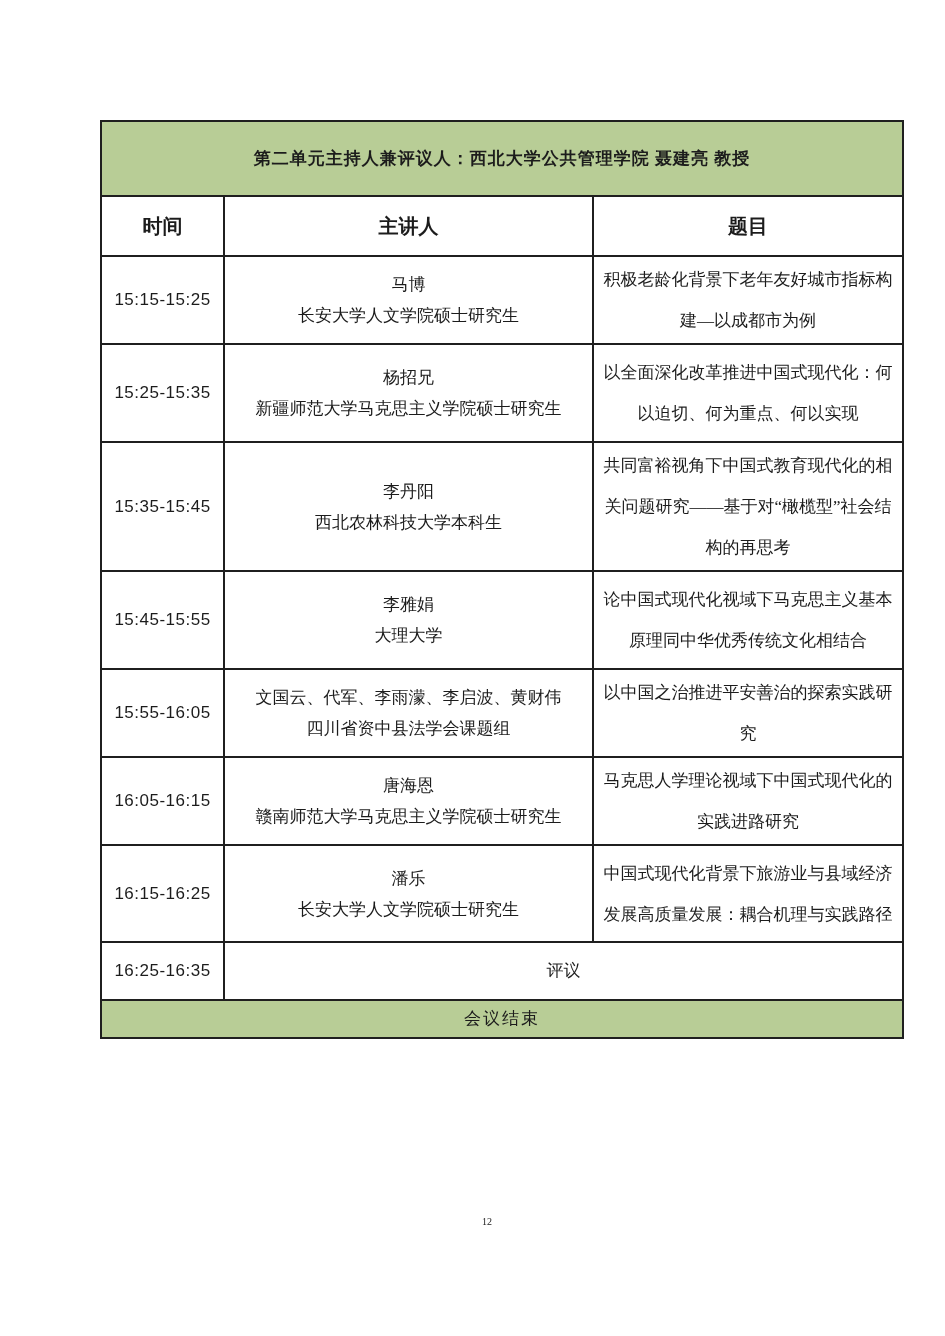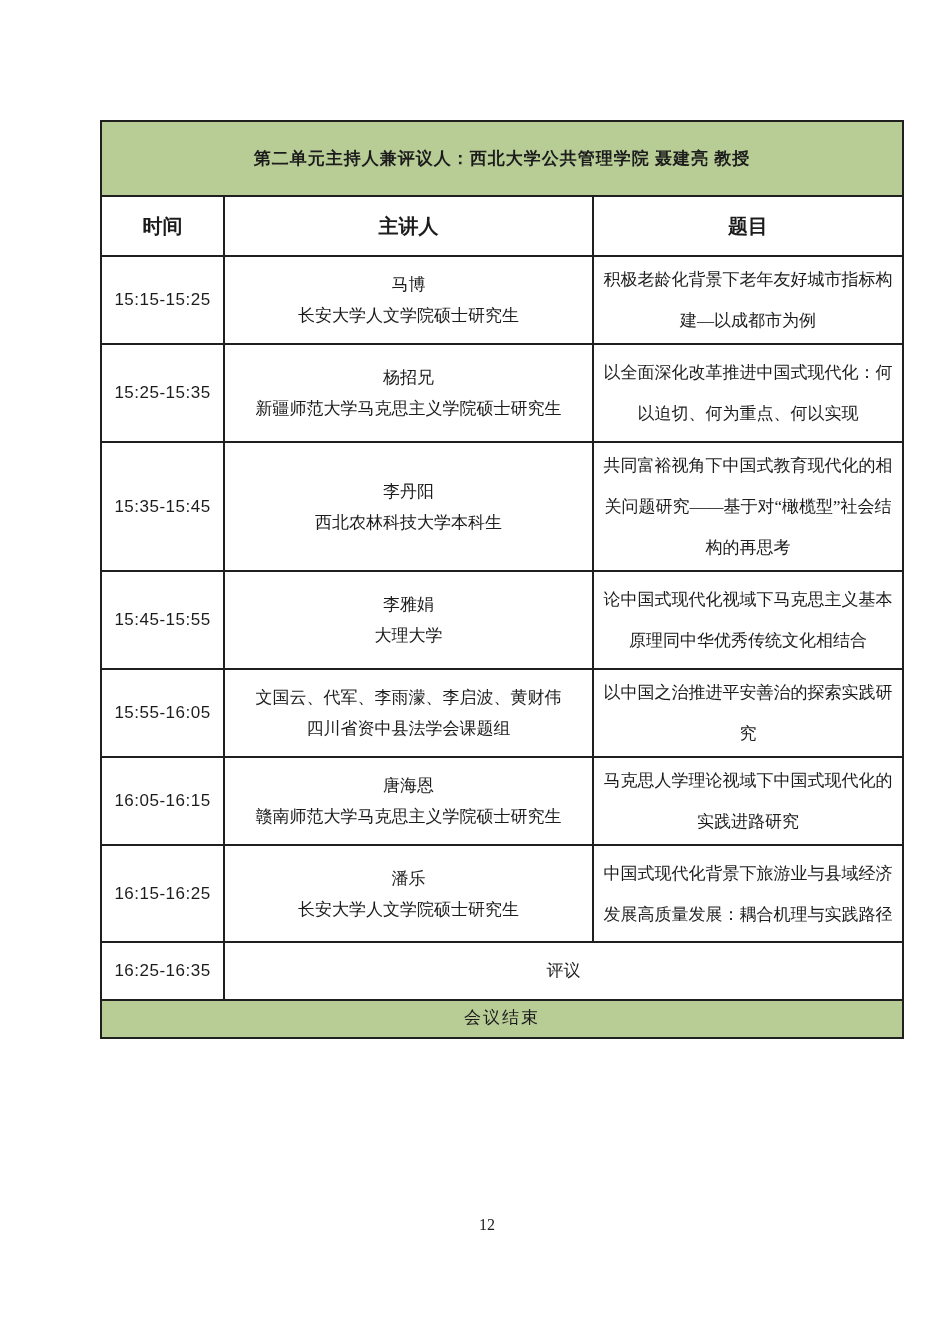--- a/index.html
+++ b/index.html
@@ -51,21 +51,21 @@
     font-size: 20px;
   }
   tr.row-1 { height: 64px; }
   tr.row-2 { height: 98px; border-radius: 28px; }
   tr.row-3 { height: 97px; }
   tr.row-4 { height: 98px; }
   tr.row-5 { height: 69px; border-radius: 17px; }
   tr.row-6 { height: 76px; }
   tr.row-7 { height: 97px; }
   tr.review-row { height: 58px; }
-  tr.footer-row { height: 30px; font-family: Liberation Mono, monospace; }
+  tr.footer-row { height: 30px; }
   tr.footer-row td { font-size: 17px; letter-spacing: 2px; }
   td.time-cell {
     font-family: "Liberation Sans", "DejaVu Sans", sans-serif;
     font-size: 17px;
     letter-spacing: 0.5px;
     padding: 2px 2px;
   }
   .speaker-name, .speaker-affiliation {
     display: block;
     line-height: 31px;
@@ -73,21 +73,21 @@
   .topic-text {
     display: inline-block;
     line-height: 41px;
   }
   .page-number {
     position: absolute;
     left: 86px;
     top: 1216px;
     width: 802px;
     text-align: center;
-    font-size: 16px;
+    font-size: 10px;
     color: #1c1c1c;
   }
 </style>
 </head>
 <body>
 
 <div class="page">
   <table class="agenda">
     <colgroup>
       <col class="c-time">

